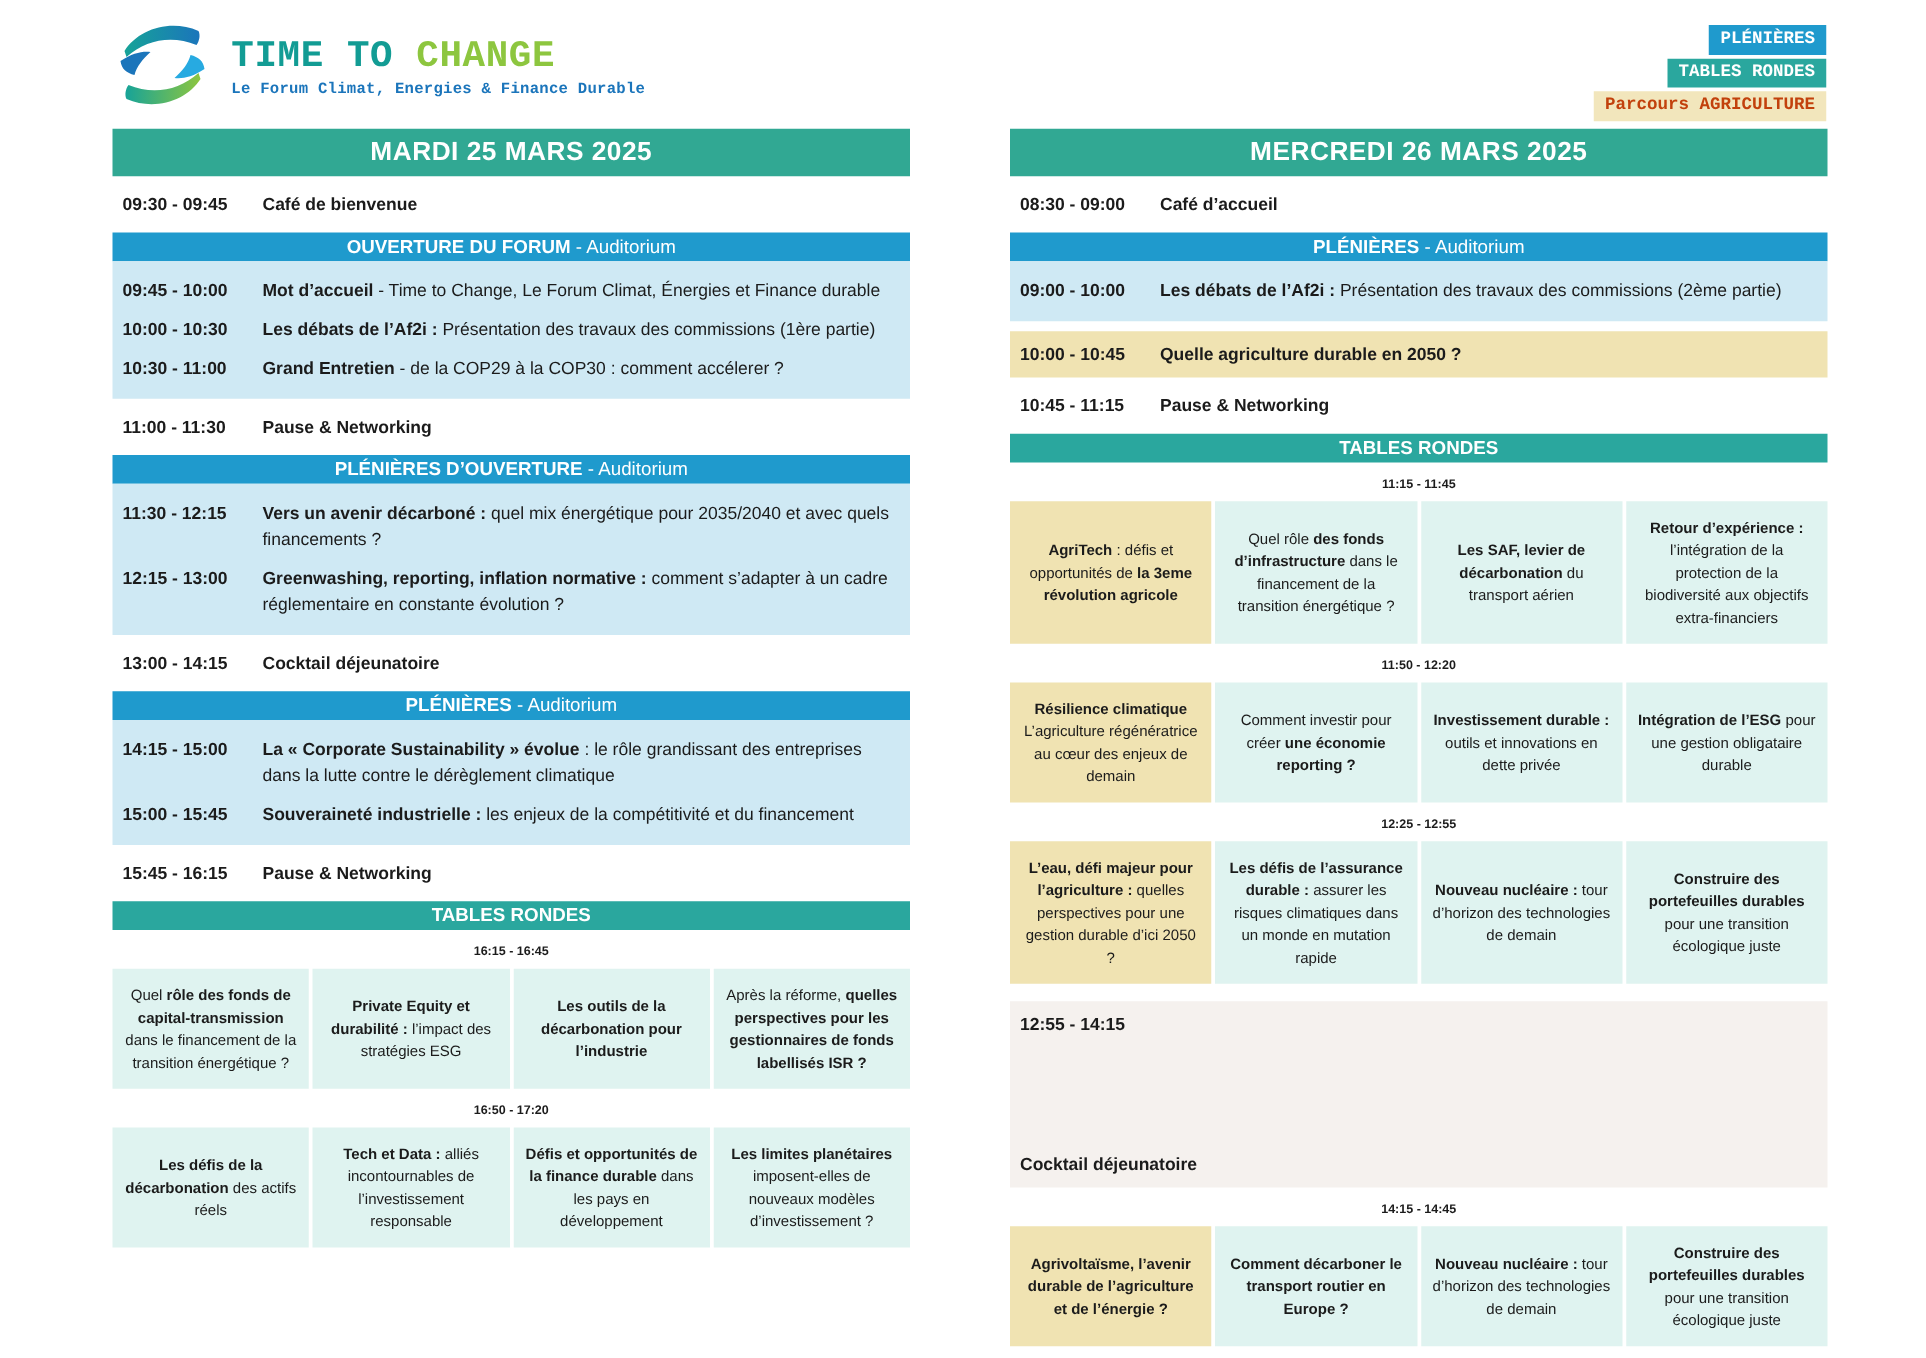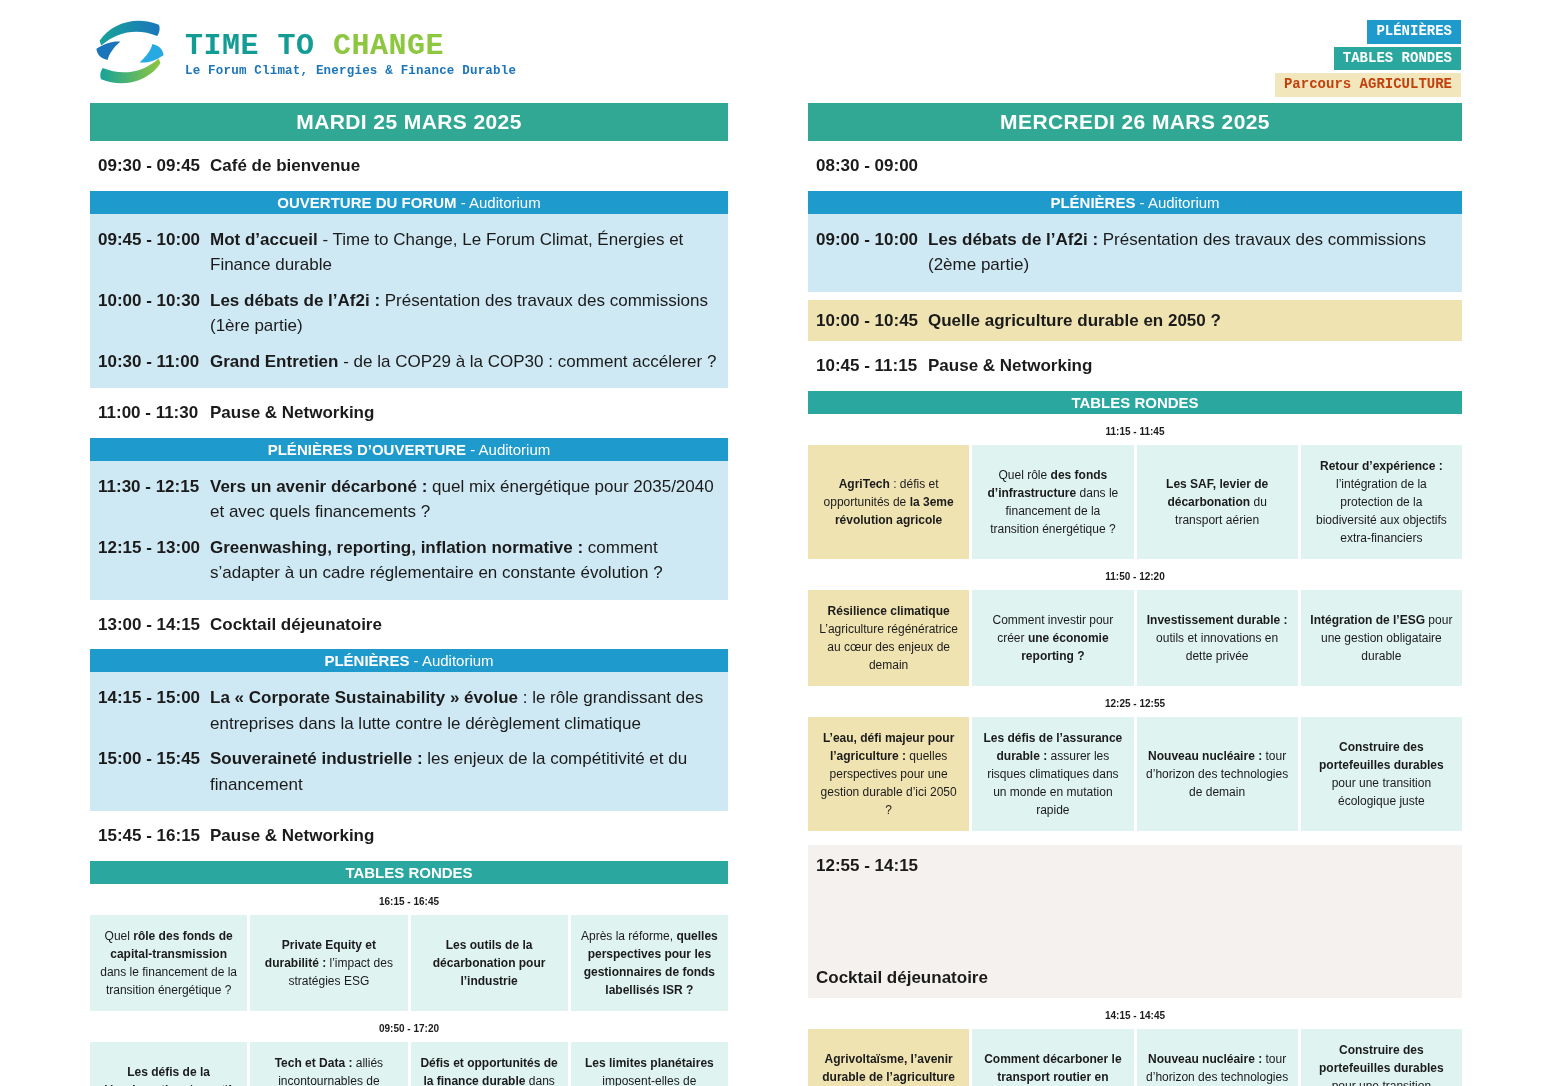--- a/index.html
+++ b/index.html
@@ -21,21 +21,21 @@
   .badge-beige{background:#f2e6bc;color:#c2410c;}
 
   
   .col{position:absolute;top:103px;}
   .col-left{left:90px;width:638px;}
   .col-right{left:808px;width:654px;}
 
   .day-header{background:#31a893;color:#fff;font-size:21px;font-weight:bold;
               text-align:center;padding:7px 0;letter-spacing:.4px;}
 
-  .row{display:flex;align-items:flex-start;font-size:17px;line-height:1.5;}
+  .row{display:flex;align-items:flex-start;font-size:14px;line-height:1.5;justify-content:flex-end;}
   .row .time{flex:0 0 112px;font-weight:bold;white-space:nowrap;}
   .row .desc{flex:1;padding-right:4px;}
   .bold{font-weight:bold;}
   .plain-row{margin:12px 0 12px 8px;}
 
   .sec{margin-top:2px;}
   .mt{margin-top:12px;}
   .sec-header{background:#1f9acd;color:#fff;text-align:center;font-size:15px;padding:3px 0;}
   .sec-header.teal{background:#2aa79e;}
   .sec-label{font-weight:bold;}
@@ -170,21 +170,21 @@
           <span><b>Private Equity et durabilité : </b><span>l’impact des stratégies ESG</span></span>
         </div>
       <div class="cell">
           <span><b>Les outils de la décarbonation pour l’industrie</b></span>
         </div>
       <div class="cell">
           <span><span>Après la réforme, </span><b>quelles perspectives pour les gestionnaires de fonds labellisés ISR ?</b></span>
         </div>
     </div>
 
-    <div class="slot-time">09:50 - 17:20</div>
+    <div class="slot-time">16:50 - 17:20</div>
     <div class="grid">
       <div class="cell">
           <span><b>Les défis de la décarbonation</b><span> des actifs réels</span></span>
         </div>
       <div class="cell">
           <span><b>Tech et Data : </b><span>alliés incontournables de l’investissement responsable</span></span>
         </div>
       <div class="cell">
           <span><b>Défis et opportunités de la finance durable</b><span> dans les pays en développement</span></span>
         </div>
@@ -193,20 +193,21 @@
         </div>
     </div>
 
   </section>
 
   <section class="col col-right">
     <div class="day-header">MERCREDI 26 MARS 2025</div>
 
     <div class="row plain-row">
       <span class="time">08:30 - 09:00</span>
+      <span class="desc bold">Café d’accueil</span>
     </div>
 
     <div class="sec">
       <div class="sec-header"><span class="sec-label">PLÉNIÈRES</span><span class="sec-loc"> - Auditorium</span></div>
       <div class="sec-body">
         <div class="row">
             <span class="time">09:00 - 10:00</span>
             <span class="desc"><b>Les débats de l’Af2i : </b><span>Présentation des travaux des commissions (2ème partie)</span></span>
           </div>
       </div>

